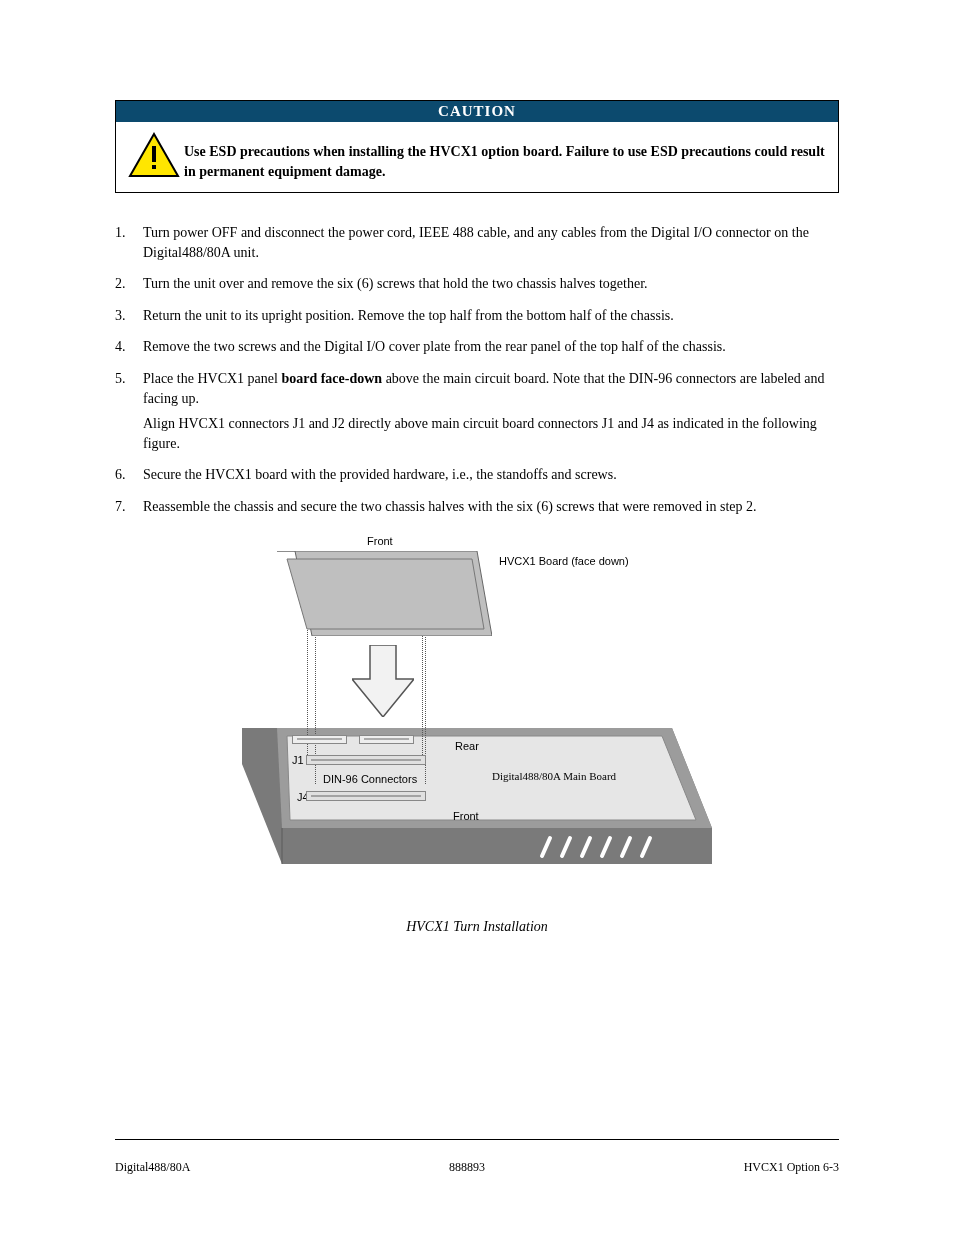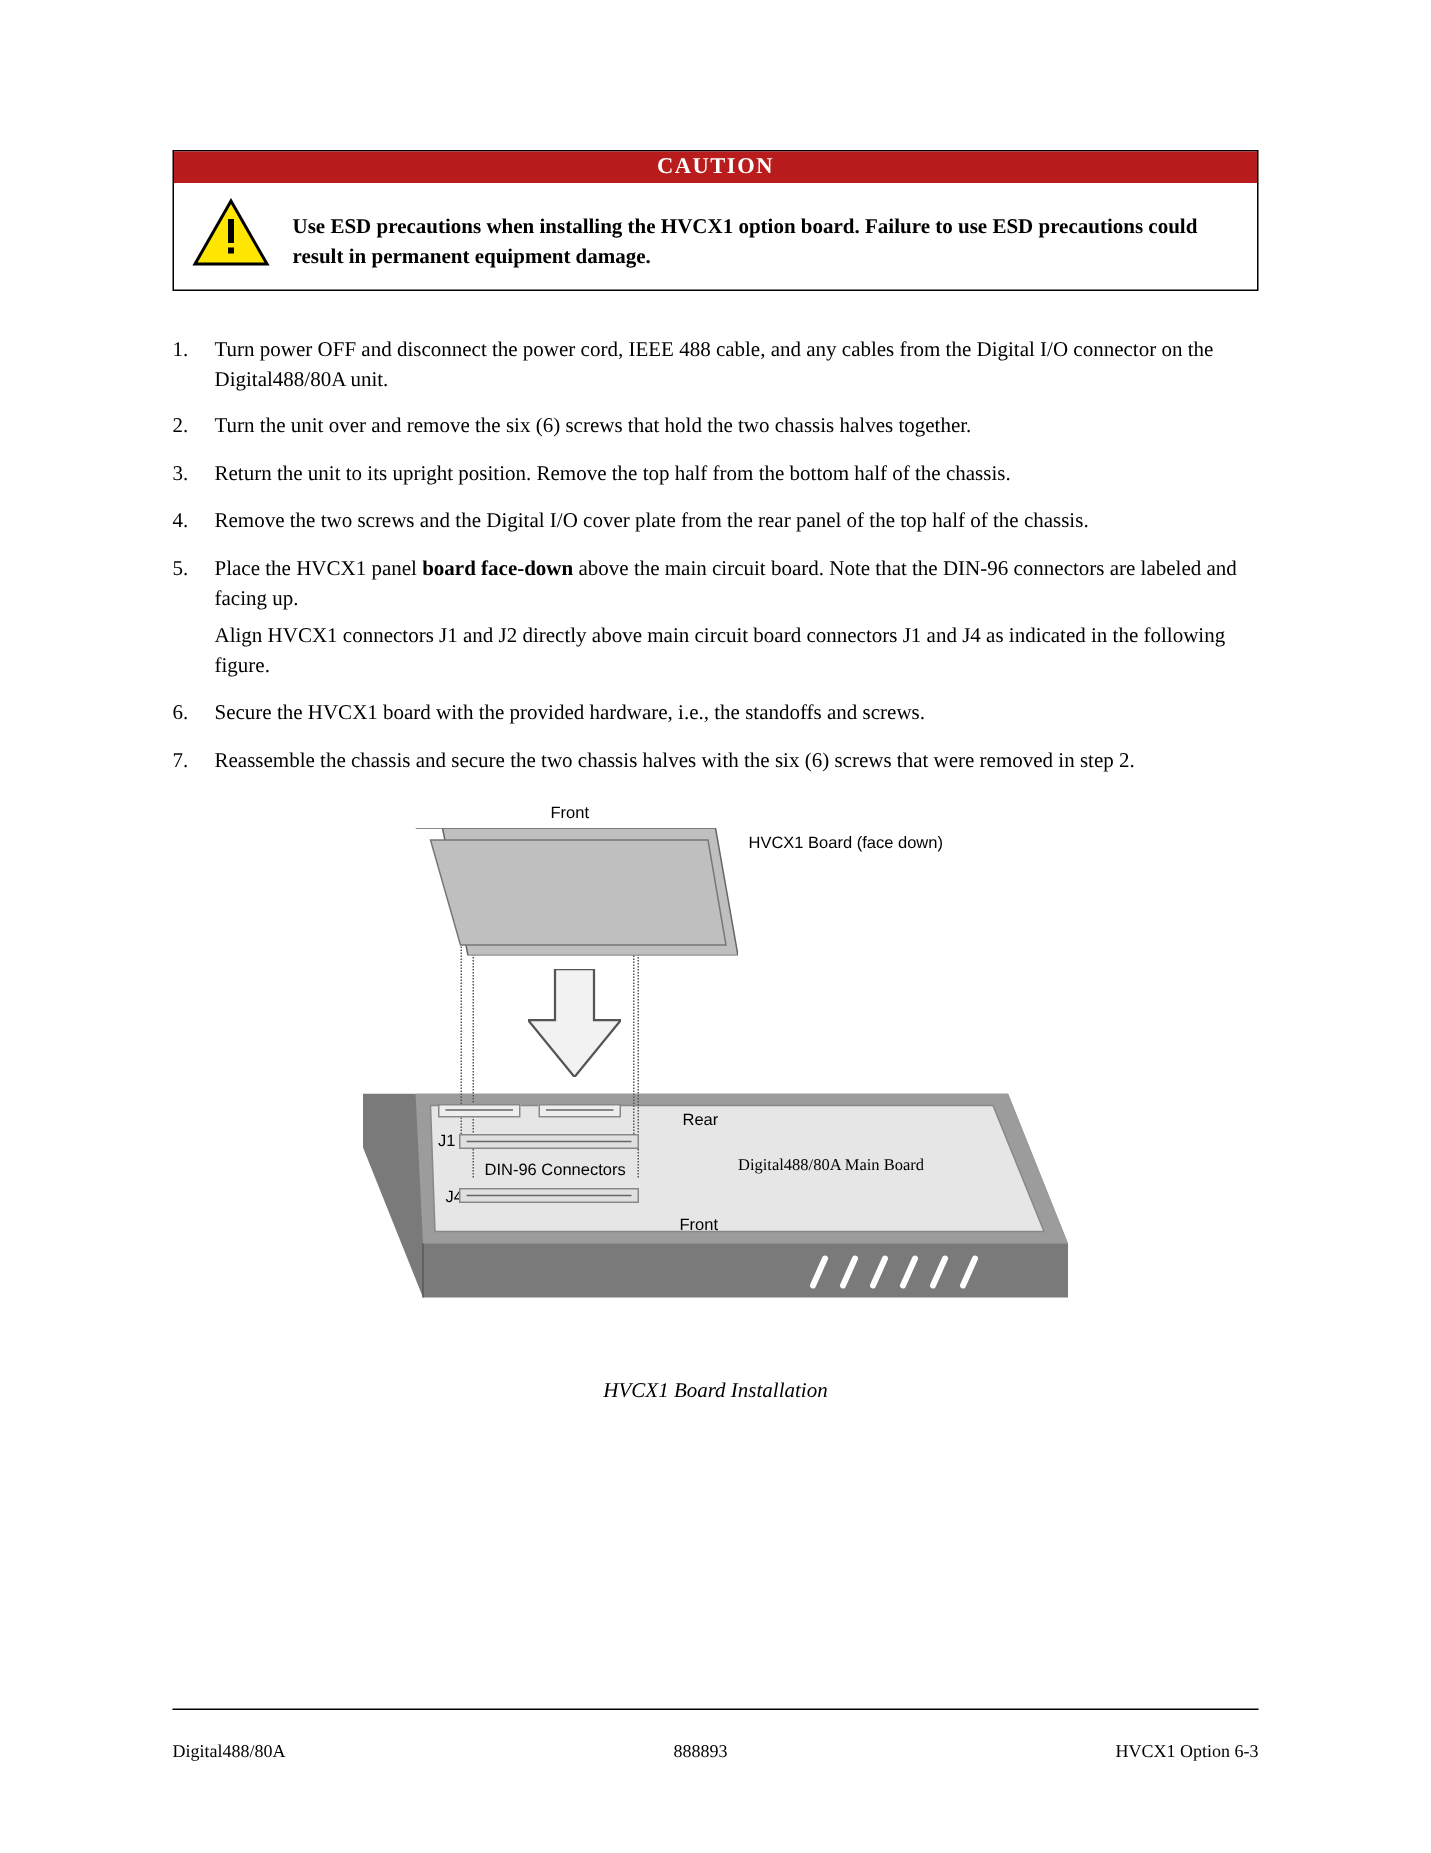--- a/index.html
+++ b/index.html
@@ -11,33 +11,33 @@
     width: 954px;
     height: 1235px;
     position: relative;
     padding: 100px 115px 60px 115px;
   }
   .caution-box {
     border: 1px solid #000;
     margin-bottom: 30px;
   }
   .caution-header {
-    background: #b91c1c;
+    background: #0c4a6e;
     color: #fff;
     font-weight: bold;
     font-size: 15px;
     padding: 2px 0;
     text-align: center;
     letter-spacing: 1px;
   }
   .caution-body {
     display: flex;
-    align-items: flex-start;
+    align-items: center;
     padding: 10px 12px;
-    gap: 15px;
+    gap: 4px;
   }
   .warning-icon {
     flex: 0 0 auto;
   }
   .caution-text {
     font-weight: bold;
     font-size: 14px;
     padding-top: 10px;
     line-height: 1.4;
   }
@@ -255,21 +255,21 @@
     <div class="base-label-rear">Rear</div>
     <div class="base-label-j1">J1</div>
     <div class="conn-slot slotb1"></div>
     <div class="base-label-din2">DIN-96 Connectors</div>
     <div class="base-label-j4">J4</div>
     <div class="conn-slot slotb2"></div>
     <div class="base-label-front">Front</div>
     <div class="base-label-main">Digital488/80A Main Board</div>
 
   </div>
-  <div class="caption">HVCX1 Board Installation</div>
+  <div class="caption">HVCX1 Turn Installation</div>
 </div>
 
 <div class="footer">
   <span>Digital488/80A</span>
   <span>888893</span>
   <span>
     <span>HVCX1 Option</span><span>  6-3</span>
   </span>
 </div>
 

